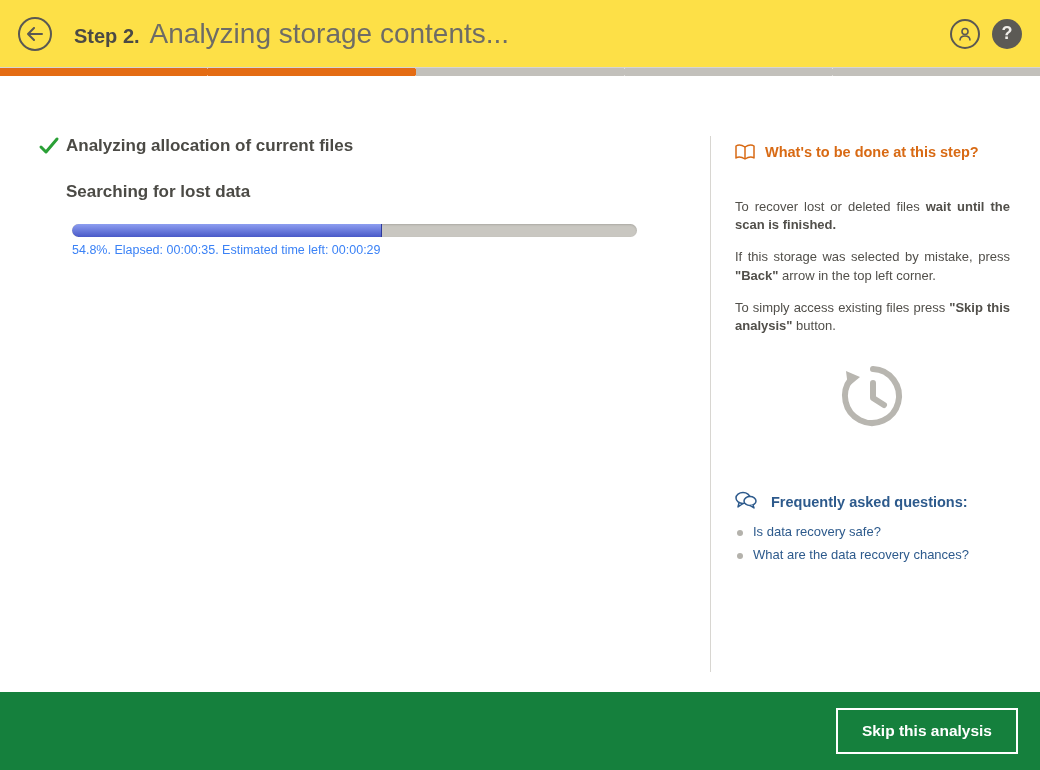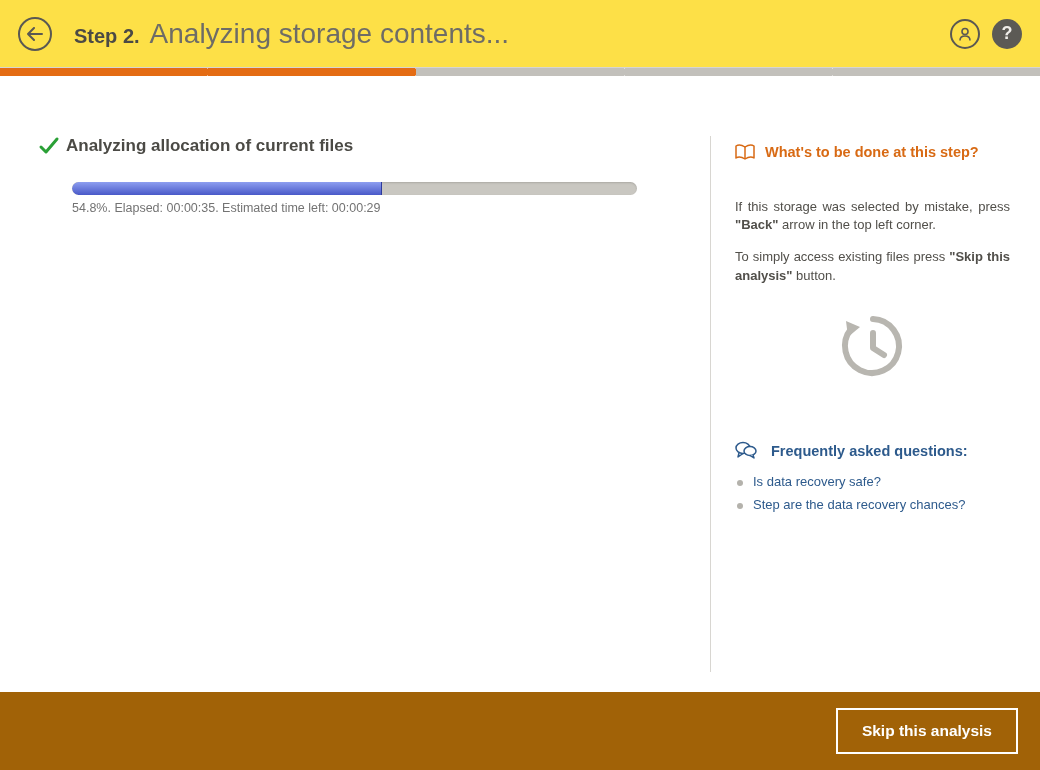--- a/index.html
+++ b/index.html
@@ -114,21 +114,21 @@
     box-shadow: inset 0 1px 2px rgba(0,0,0,.15);
   }
   .progress-fill {
     height: 100%;
     border-radius: 7px 0 0 7px;
     background: linear-gradient(#8d9ef0, #4959c8);
     border-right: 1px solid #2e3a9b;
   }
   .progress-caption {
     font-size: 12.5px;
-    color: #737373;
+    color: #3b82f6;
     margin-top: 6px;
   }
 
   
   .side-heading {
     display: flex;
     align-items: flex-start;
     gap: 10px;
     color: #d86a14;
     font-weight: 700;
@@ -170,21 +170,21 @@
     position: absolute;
     left: 2px; top: 6px;
     width: 6px; height: 6px;
     border-radius: 50%;
     background: #b4b2ac;
   }
 
   
   .footer {
     height: 78px;
-    background: #a16207;
+    background: #15803d;
     display: flex;
     align-items: center;
     justify-content: flex-end;
     padding: 0 22px;
   }
   .skip-btn {
     border: 2px solid #fff;
     color: #fff;
     font-size: 15.5px;
     font-weight: 700;
@@ -232,20 +232,24 @@
 
     <div class="task">
       <span class="check">
         <svg width="22" height="20" viewBox="0 0 22 20">
           <path d="M3 11 L8 16 L19 3" stroke="#2aa036" stroke-width="3" fill="none" stroke-linecap="round" stroke-linejoin="round"></path>
         </svg>
       </span>
       <span class="task-title">Analyzing allocation of current files</span>
     </div>
 
+    <div class="task" style="margin-left:0">
+      <span class="check"></span>
+      <span class="task-title">Searching for lost data</span>
+    </div>
 
     <div class="progress-block">
       <div class="progress-track">
         <div class="progress-fill" id="progress-fill" style="width: 54.8%;"></div>
       </div>
       <div class="progress-caption">54.8%. Elapsed: 00:00:35. Estimated time left: 00:00:29</div>
     </div>
 
   </div>
 
@@ -253,20 +257,23 @@
     <div class="side-heading">
       <span>
         <svg width="20" height="16" viewBox="0 0 20 16">
           <path d="M1 2 C4 0 7 1 10 3 C13 1 16 0 19 2 V14 C16 12 13 13 10 15 C7 13 4 12 1 14 Z" fill="none" stroke="#d86a14" stroke-width="1.5" stroke-linejoin="round"></path>
           <line x1="10" y1="3" x2="10" y2="15" stroke="#d86a14" stroke-width="1.5"></line>
         </svg>
       </span>
       <span>What's to be done at this step?</span>
     </div>
 
+    <p>
+      <span>To recover lost or deleted files </span><b>wait until the scan is finished.</b>
+    </p>
     <p>
       <span>If this storage was selected by mistake, press </span><b>"Back"</b><span> arrow in the top left corner.</span>
     </p>
     <p>
       <span>To simply access existing files press </span><b>"Skip this analysis"</b><span> button.</span>
     </p>
 
     <div class="clock-illus">
       <svg width="70" height="70" viewBox="0 0 70 70">
         <path d="M35 8 A27 27 0 1 1 13 18" fill="none" stroke="#b8b6b0" stroke-width="6" stroke-linecap="round"></path>
@@ -281,20 +288,20 @@
           <ellipse cx="8" cy="7" rx="7" ry="5.5" fill="none" stroke="#2d5a8c" stroke-width="1.5"></ellipse>
           <path d="M4 12 L3 16 L8 12.5" fill="none" stroke="#2d5a8c" stroke-width="1.5" stroke-linejoin="round"></path>
           <ellipse cx="15" cy="10" rx="6" ry="4.5" fill="#fff" stroke="#2d5a8c" stroke-width="1.5"></ellipse>
           <path d="M18 14 L19 17 L15 14.3" fill="#fff" stroke="#2d5a8c" stroke-width="1.5" stroke-linejoin="round"></path>
         </svg>
       </span>
       <span>Frequently asked questions:</span>
     </div>
     <ul class="faq-list">
       <li>Is data recovery safe?</li>
-      <li>Step are the data recovery chances?</li>
+      <li>What are the data recovery chances?</li>
     </ul>
   </div>
 </div>
 
 <div class="footer">
   <button class="skip-btn">Skip this analysis</button>
 </div>
 
 </body></html>

